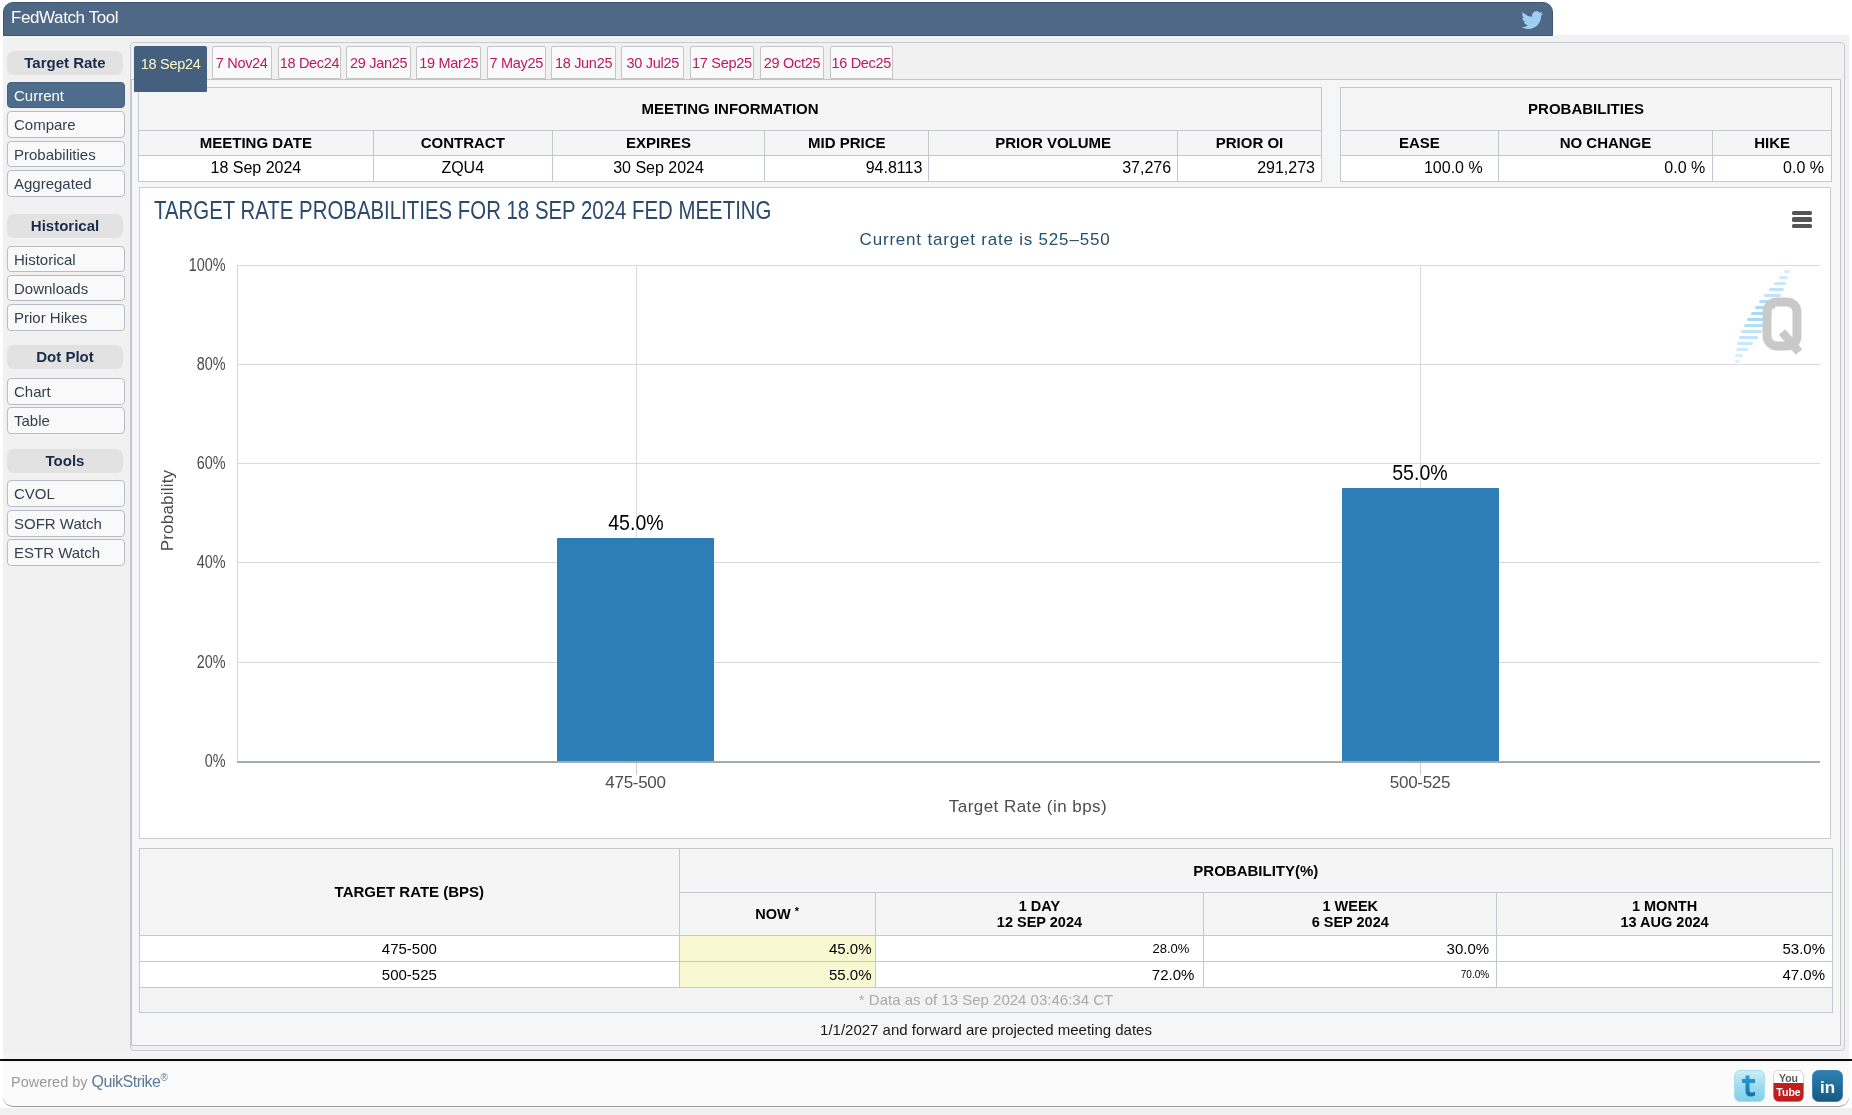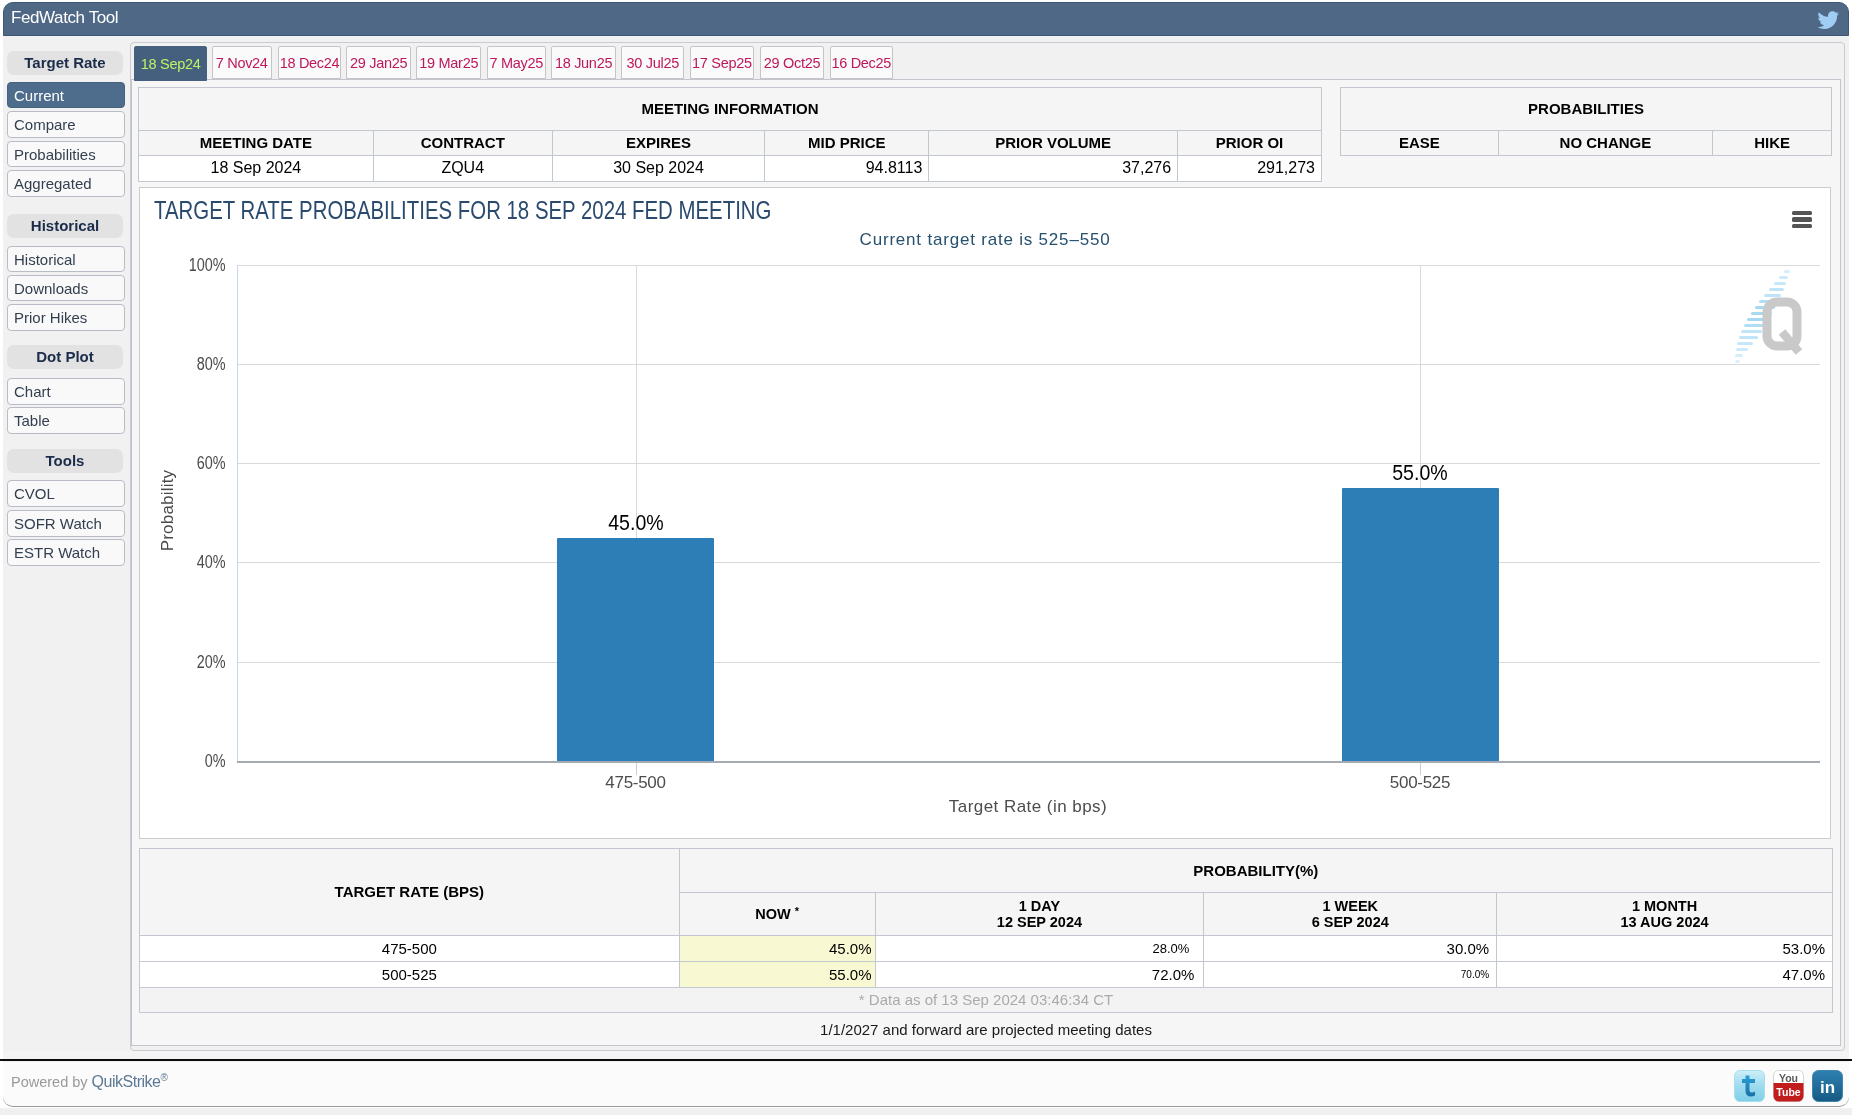--- a/index.html
+++ b/index.html
@@ -1,26 +1,26 @@
 <!DOCTYPE html>
 <html><head><meta charset="utf-8">
 <style>
 *{margin:0;padding:0;box-sizing:border-box}
 html,body{width:1852px;height:1115px;background:#ffffff;font-family:"Liberation Sans",sans-serif;position:relative;overflow:hidden}
 .abs{position:absolute}
-.hdr{left:3px;top:2px;width:1846px;height:33.5px;background:#4e6886;border:1px solid #3c5674;border-radius:10px 10px 0 0}
+.hdr{left:3px;top:2px;width:1550px;height:33.5px;background:#4e6886;border:1px solid #3c5674;border-radius:10px 10px 0 0}
 .hdr .t{position:absolute;left:7px;top:5px;color:#fff;font-size:17px;letter-spacing:-0.4px}
 .pagebg{left:3px;top:35px;width:1846px;height:1072px;background:#f1f1f1;border-radius:0 0 10px 10px}
 .sideh{left:7px;width:116px;height:24px;background:#e2e2e2;border-radius:7px;color:#1b2b4a;font-weight:bold;font-size:15px;text-align:center;line-height:24px}
 .sideb{left:7px;width:118px;height:26.5px;background:#f9f9f9;border:1px solid #b9bcc6;border-radius:4px;color:#333f4f;font-size:15px;line-height:25px;padding-left:6px}
 .sideb.sel{background:#4e6d8c;border-color:#46627f;color:#fff}
 .widget{left:129.8px;top:41.5px;width:1715px;height:1009.3px;border:1px solid #c8cbd2;border-radius:4px;background:#f1f1f1}
 .panel{left:130.8px;top:79.4px;width:1710.7px;height:967.1px;background:#f6f6f6;border:1px solid #c2c5cc}
 .tab{top:45.5px;height:33.5px;background:#fafafa;border:1px solid #c5c5c5;border-radius:2px 2px 0 0;color:#be185d;font-size:14.5px;letter-spacing:-0.3px;text-align:center;line-height:32px;z-index:3;white-space:nowrap}
-.tab.sel{background:#45607e;border-color:#45607e;color:#bef264;height:35px;line-height:34px}
+.tab.sel{background:#45607e;border-color:#45607e;color:#fef9c3;height:46px;line-height:34px}
 table.qs{position:absolute;border-collapse:collapse;background:#fff}
 table.qs td,table.qs th{border:1px solid #c3c7d0;font-size:15px;overflow:hidden;white-space:nowrap}
 table.qs .banner{background:#f5f5f5;font-weight:bold;text-align:center;font-size:15px}
 table.qs .colh{background:#f5f5f5;font-weight:bold;text-align:center;font-size:15px}
 table.qs .val{font-size:16px;background:#fff}
 .rt{text-align:right;padding-right:6px}
 .ctr{text-align:center}
 .chartpanel{left:139px;top:187px;width:1692px;height:652px;background:#fff;border:1px solid #ccc}
 .gridh{background:#d9d9d9;height:1px}
 .gridv{background:#d9d9d9;width:1px}
@@ -106,20 +106,25 @@
       <col style="width:119px">
     </colgroup>
 <tbody>
       <tr style="height:42.5px">
         <td class="banner" colspan="3">PROBABILITIES</td>
       </tr>
 <tr style="height:25px">
         <td class="colh">EASE</td>
         <td class="colh">NO CHANGE</td>
         <td class="colh">HIKE</td>
+      </tr>
+<tr style="height:26.3px">
+        <td class="val rt" style="padding-right:15px">100.0 %</td>
+        <td class="val rt" style="padding-right:7px">0.0 %</td>
+        <td class="val rt" style="padding-right:7px">0.0 %</td>
       </tr>
 </tbody>
   </table>
 
 <div class="abs chartpanel"></div>
 <div class="abs" style="left:154px;top:195.5px;font-size:25.5px;color:#2a4a6e;transform:scaleX(0.80);transform-origin:0 0">TARGET RATE PROBABILITIES FOR 18 SEP 2024 FED MEETING</div>
 <div class="abs" style="left:139px;top:229.5px;width:1692px;text-align:center;font-size:17px;color:#25506e;letter-spacing:0.8px">Current target rate is 525–550</div>
 <div class="abs" style="left:1791.7px;top:210.7px;width:20.7px;height:4.4px;background:#555;border-radius:1.5px"></div>
 <div class="abs" style="left:1791.7px;top:217.3px;width:20.7px;height:4.4px;background:#555;border-radius:1.5px"></div>
 <div class="abs" style="left:1791.7px;top:223.7px;width:20.7px;height:4.4px;background:#555;border-radius:1.5px"></div>

